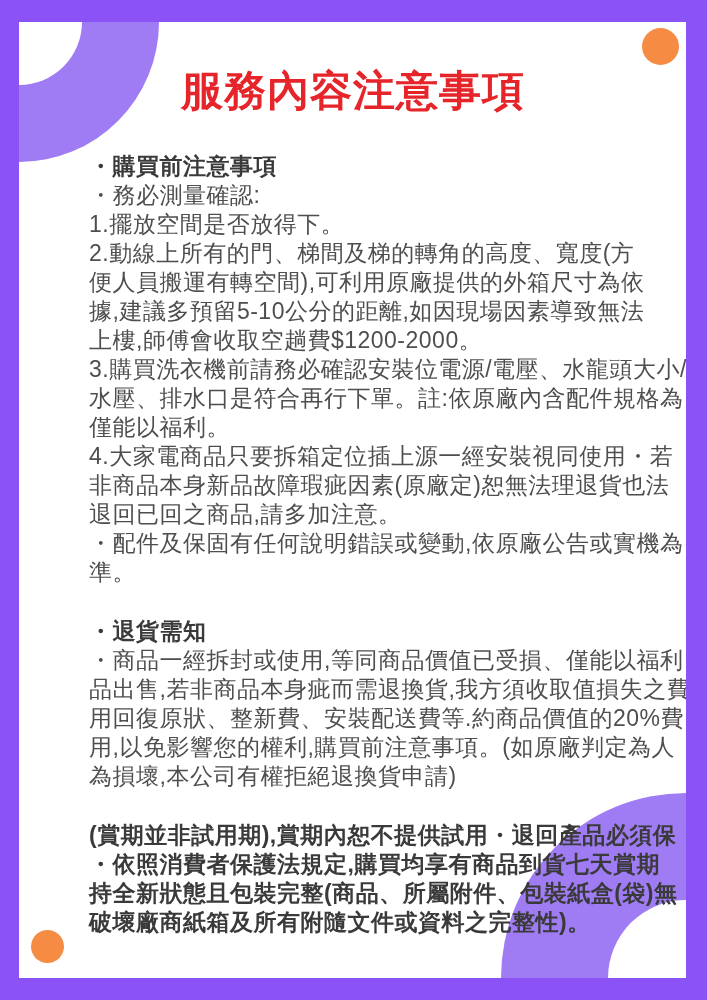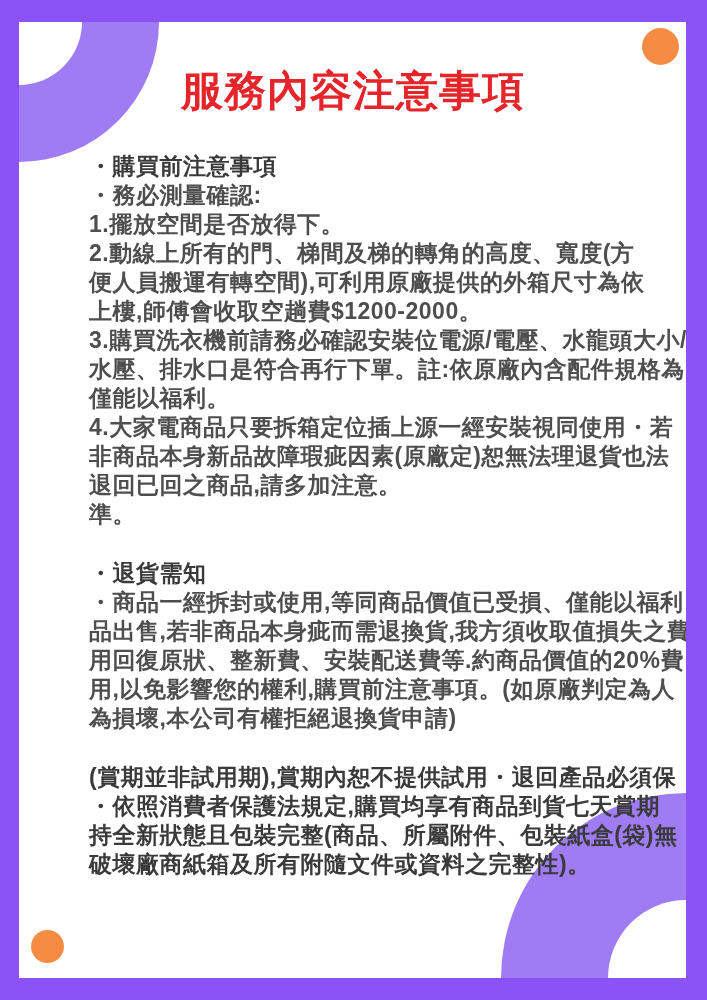--- a/index.html
+++ b/index.html
@@ -65,21 +65,21 @@
     font-weight: 800;
     letter-spacing: 1px;
     color: var(--title-red);
   }
   .lines { font-size: 23px; margin-left: 39px; }
   .line {
     line-height: 29px;
     height: 29px;
     white-space: nowrap;
     color: var(--text-normal);
-    font-weight: 700;
+    font-weight: 400;
     letter-spacing: 0.5px;
   }
   .line.bold {
     color: var(--text-bold);
     font-weight: 700;
   }
   .spacer { height: 30px; }
 </style>
 </head>
 <body>
@@ -94,27 +94,29 @@
     <div class="deco ring-br-inner"></div>
 
     <div class="content">
       <h1 class="title">服務內容注意事項</h1>
       <div class="lines" id="lines">
           <div class="line bold">・購買前注意事項</div>
           <div class="line">・務必測量確認:</div>
           <div class="line">1.擺放空間是否放得下。</div>
           <div class="line">2.動線上所有的門、梯間及梯的轉角的高度、寬度(方</div>
           <div class="line">便人員搬運有轉空間),可利用原廠提供的外箱尺寸為依</div>
+          <div class="line">據,建議多預留5-10公分的距離,如因現場因素導致無法</div>
           <div class="line">上樓,師傅會收取空趟費$1200-2000。</div>
           <div class="line">3.購買洗衣機前請務必確認安裝位電源/電壓、水龍頭大小/</div>
           <div class="line">水壓、排水口是符合再行下單。註:依原廠內含配件規格為</div>
           <div class="line">僅能以福利。</div>
           <div class="line">4.大家電商品只要拆箱定位插上源一經安裝視同使用・若</div>
           <div class="line">非商品本身新品故障瑕疵因素(原廠定)恕無法理退貨也法</div>
           <div class="line">退回已回之商品,請多加注意。</div>
+          <div class="line">・配件及保固有任何說明錯誤或變動,依原廠公告或實機為</div>
           <div class="line">準。</div>
           <div class="spacer"></div>
           <div class="line bold">・退貨需知</div>
           <div class="line">・商品一經拆封或使用,等同商品價值已受損、僅能以福利</div>
           <div class="line">品出售,若非商品本身疵而需退換貨,我方須收取值損失之費</div>
           <div class="line">用回復原狀、整新費、安裝配送費等.約商品價值的20%費</div>
           <div class="line">用,以免影響您的權利,購買前注意事項。(如原廠判定為人</div>
           <div class="line">為損壞,本公司有權拒絕退換貨申請)</div>
           <div class="spacer"></div>
           <div class="line bold">(賞期並非試用期),賞期內恕不提供試用・退回產品必須保</div>

